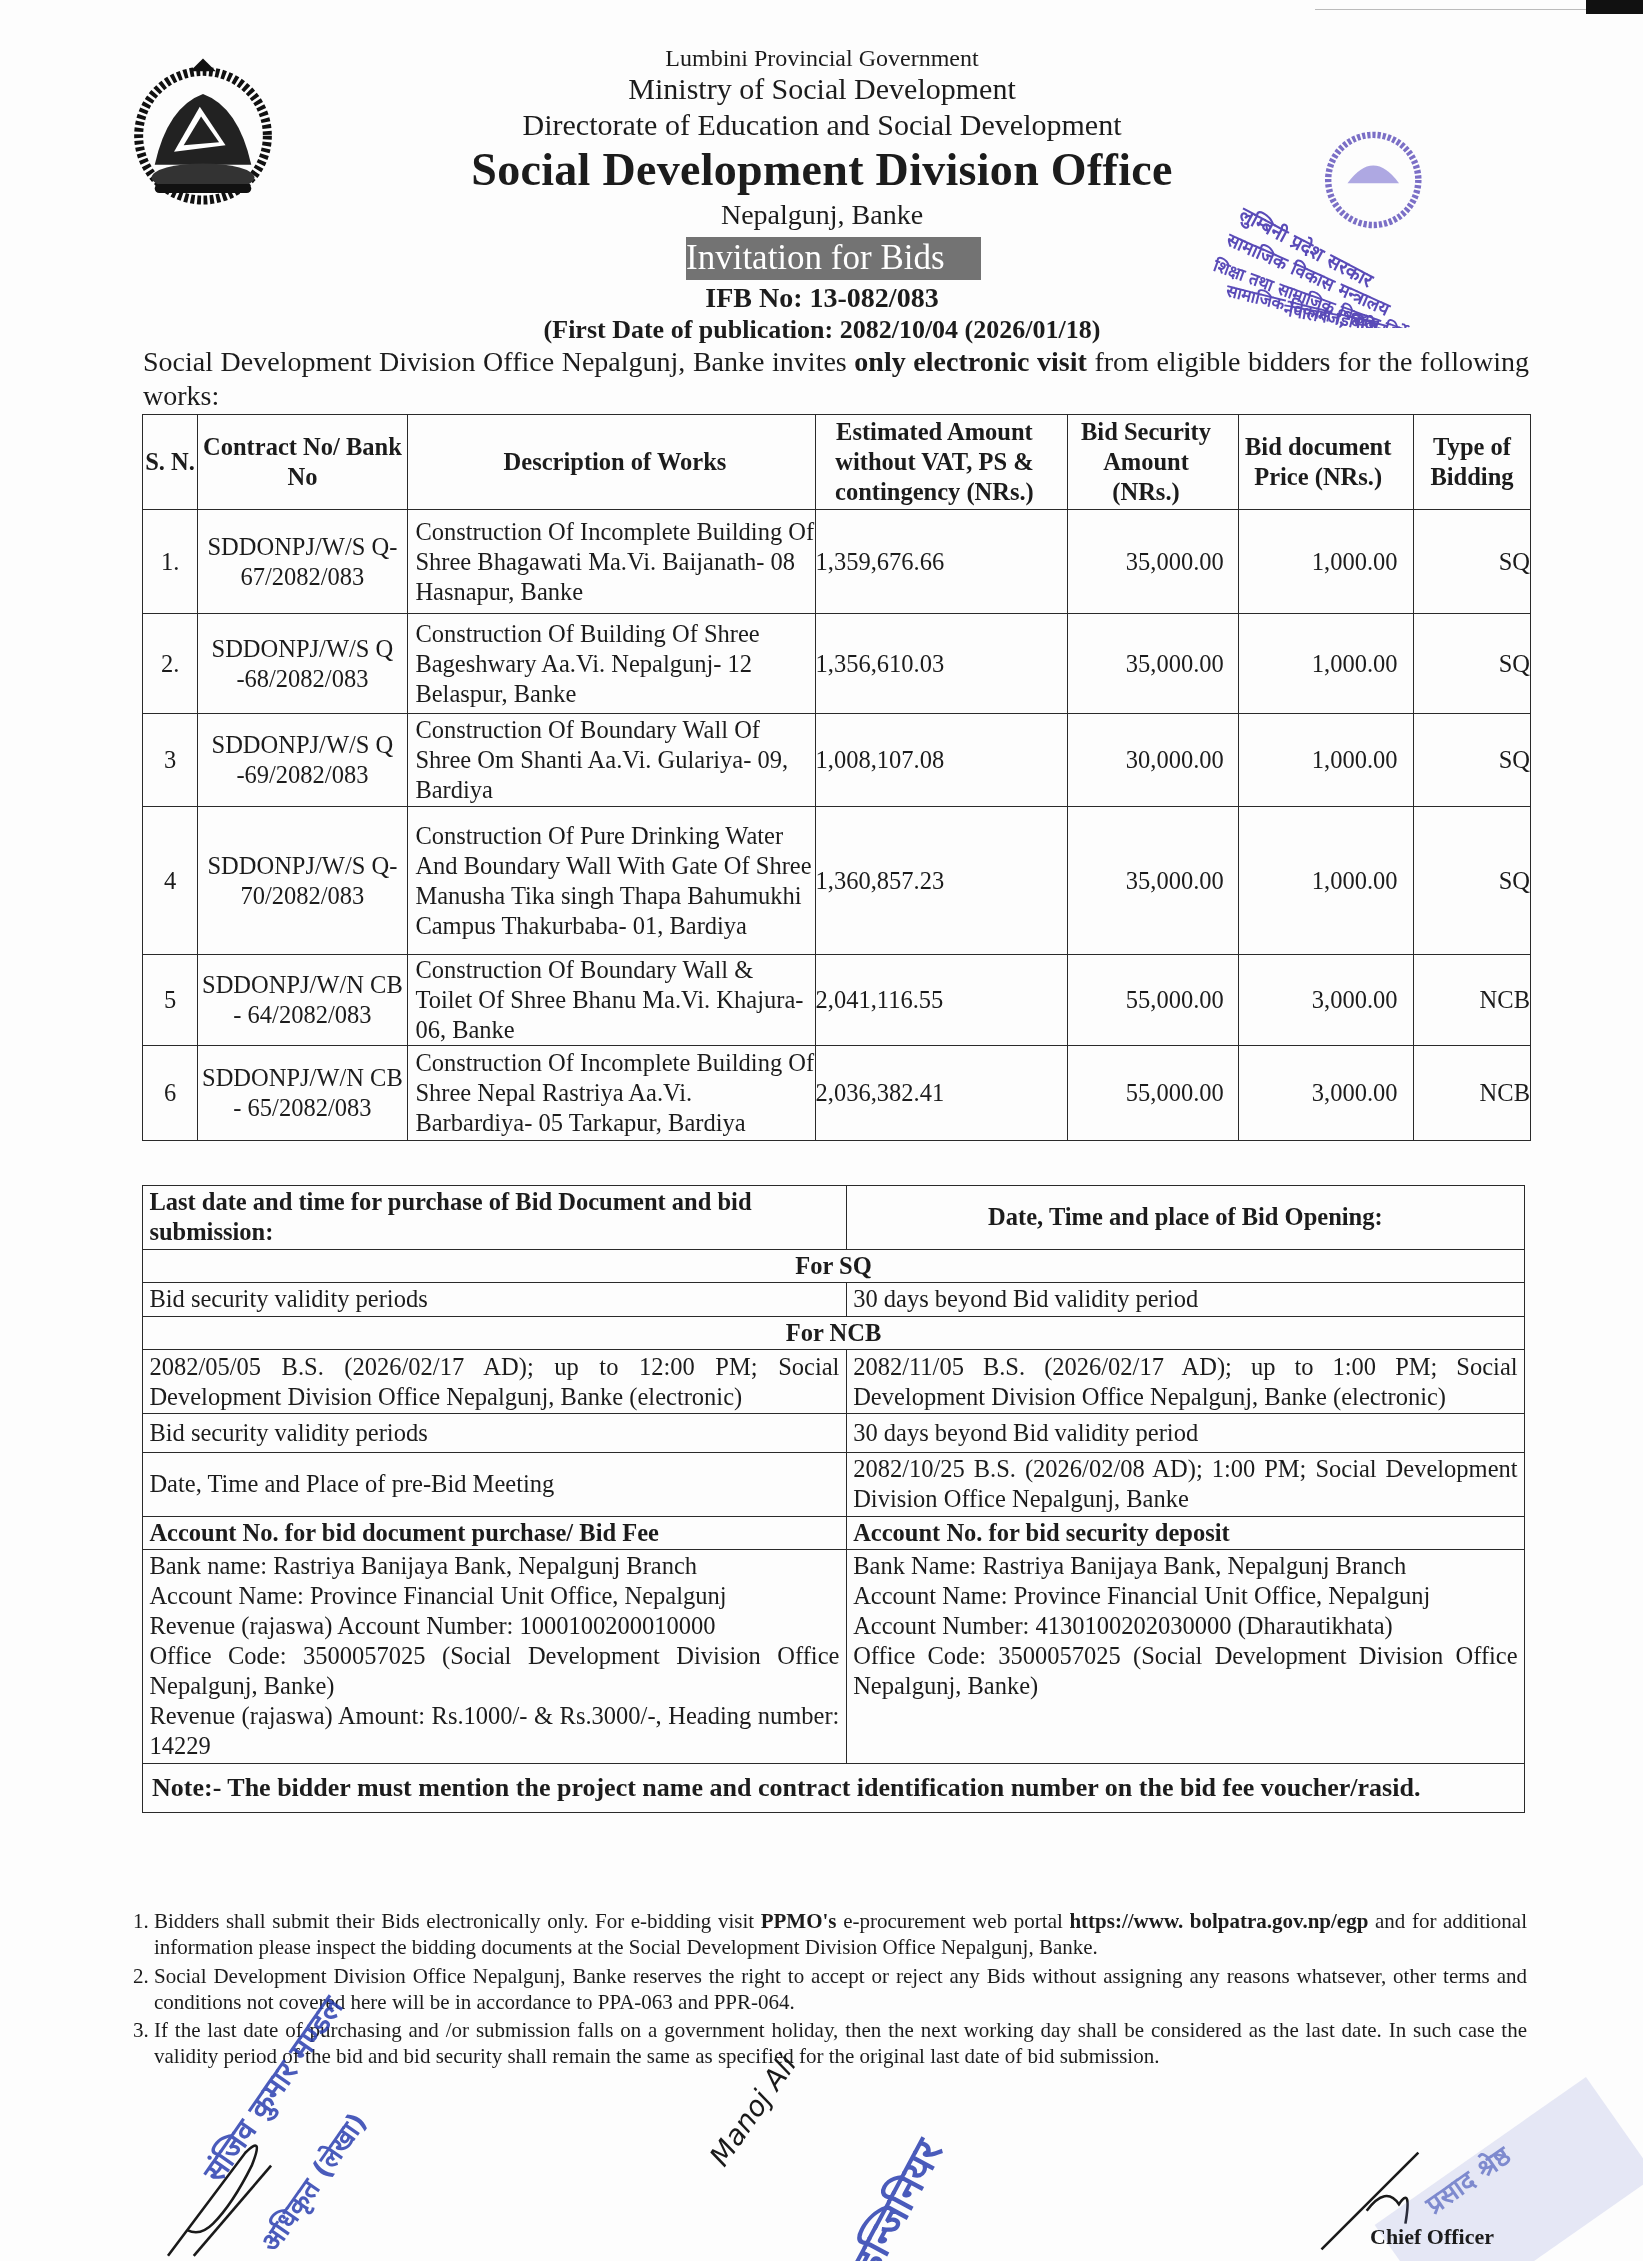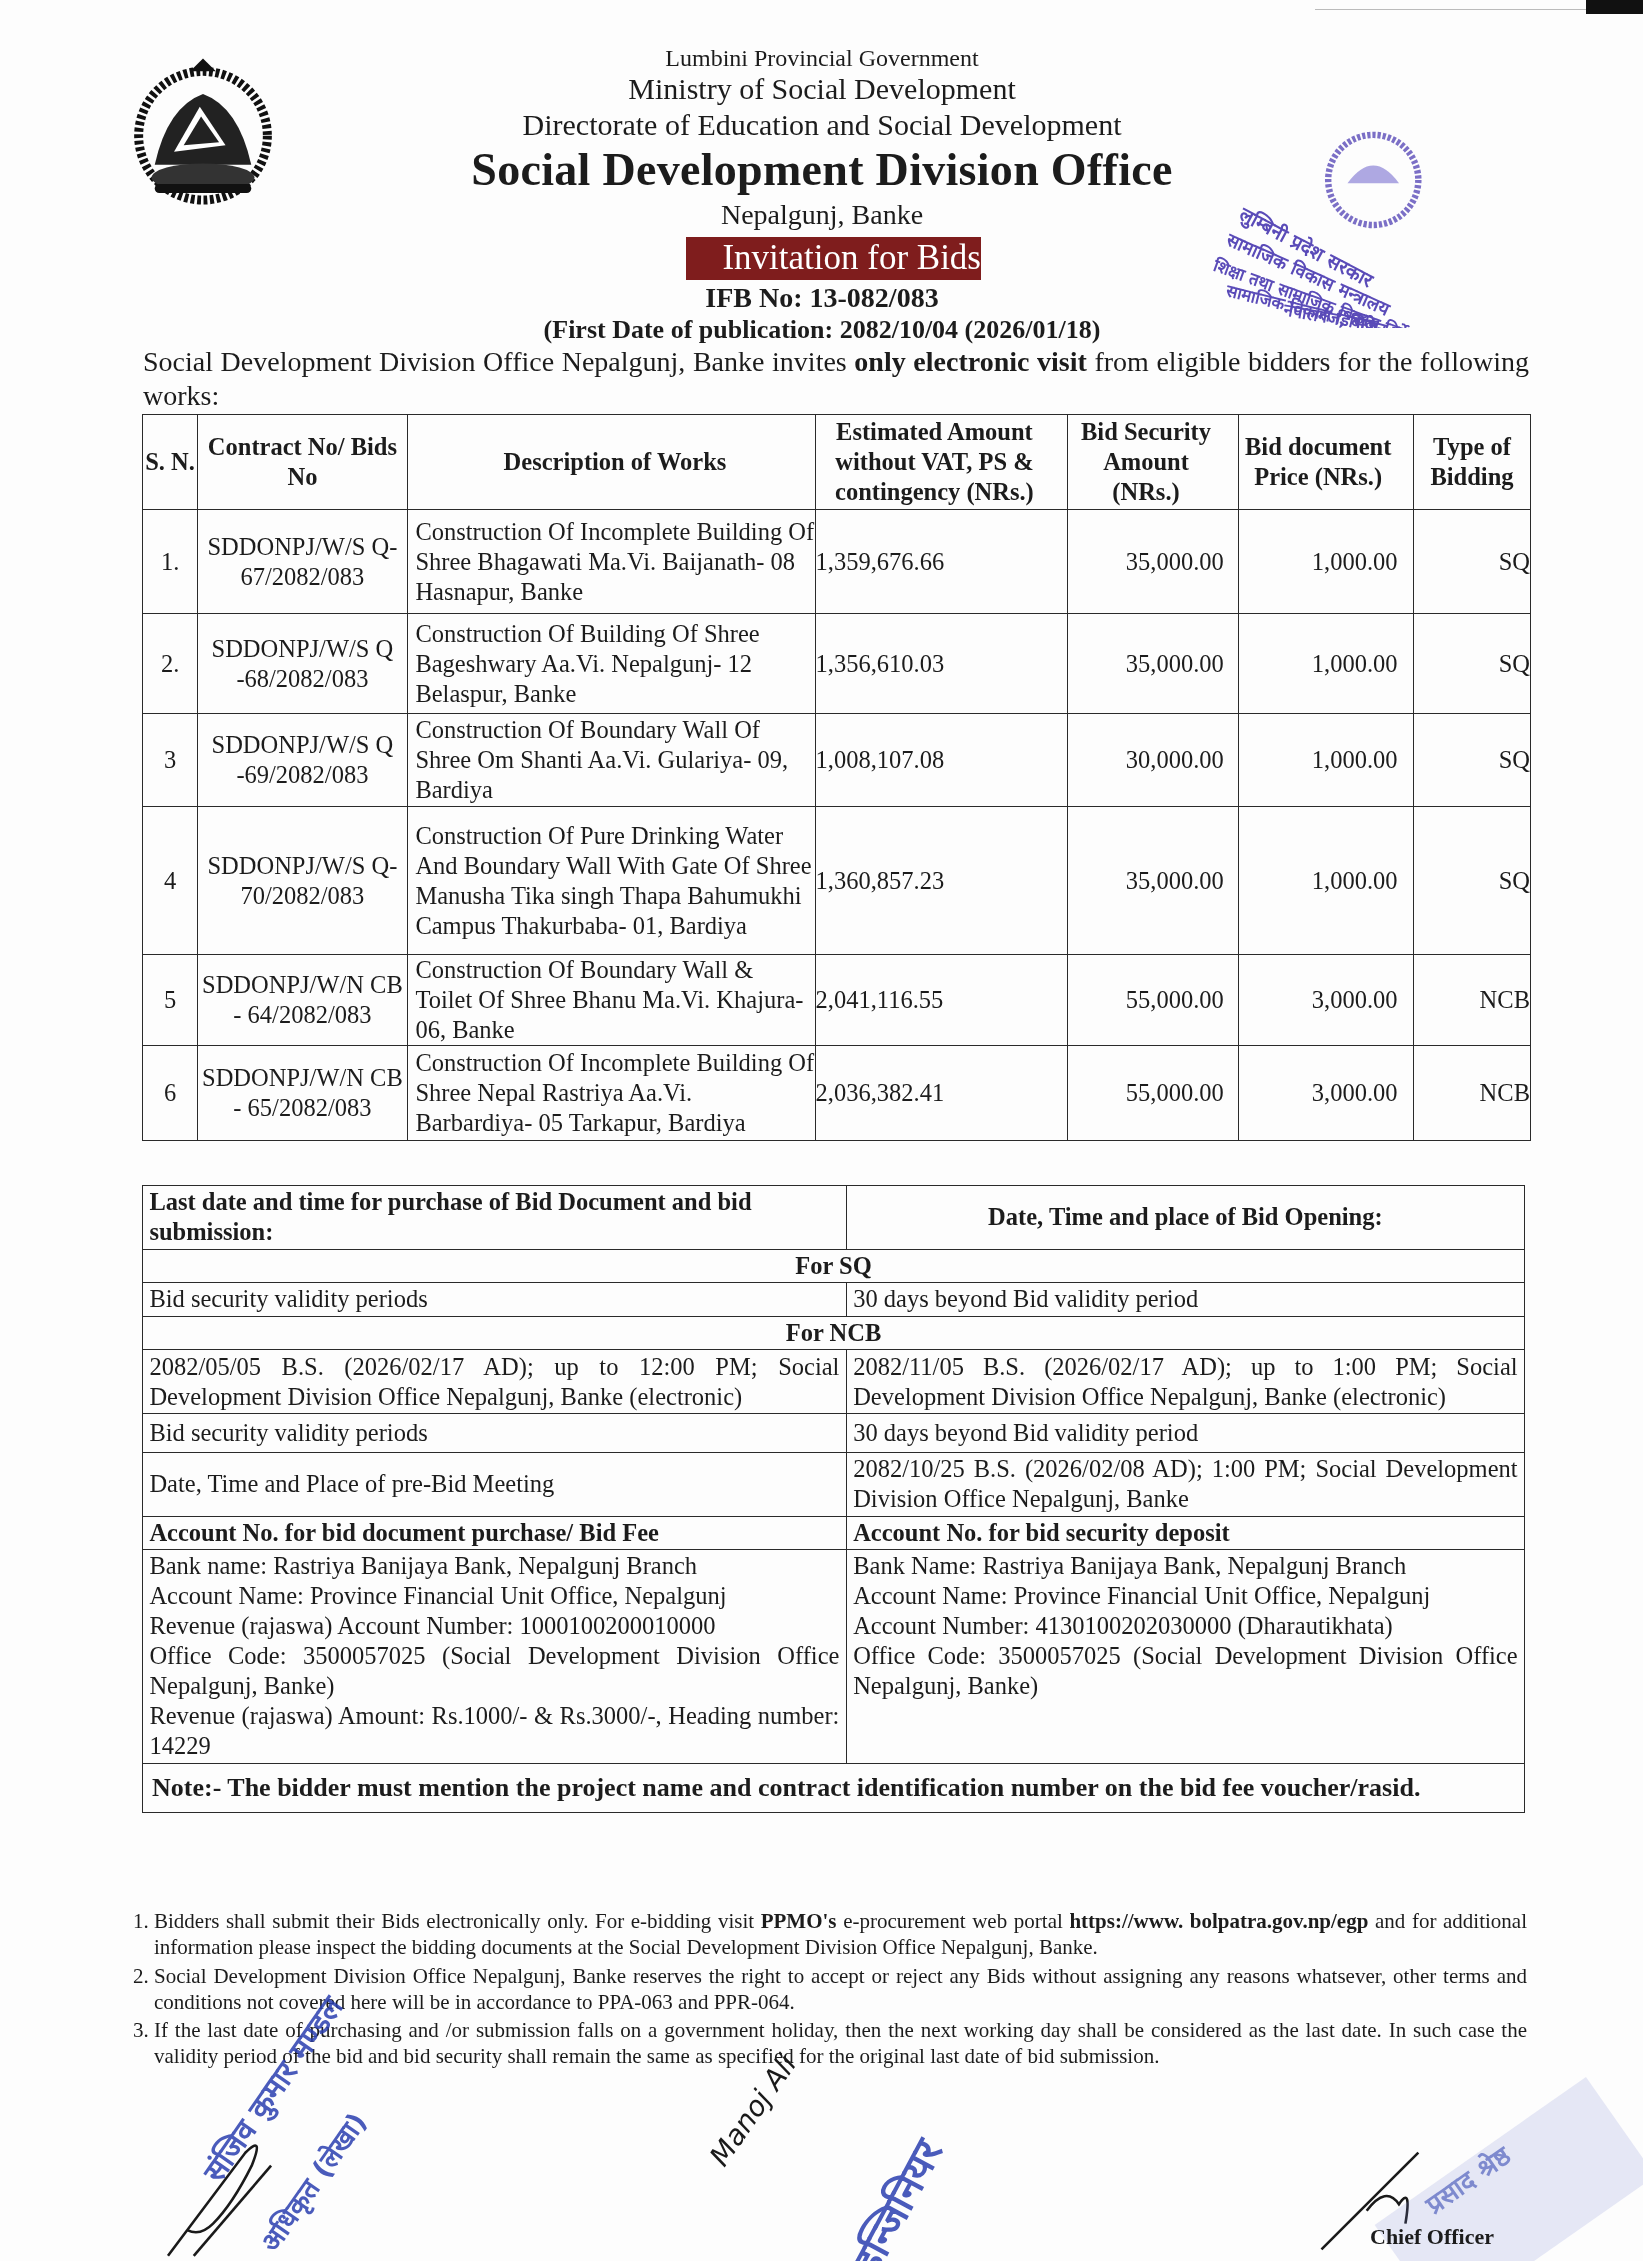--- a/index.html
+++ b/index.html
@@ -10,22 +10,22 @@
   .abs { position:absolute; }
   .topbar { left:1586px; top:0; width:58px; height:14px; background:#111; }
   .topline { left:1315px; top:9px; width:271px; height:1.3px; background:#bbb; }
   .emblem { left:129px; top:55px; width:148px; height:155px; }
   .hdr { left:0; width:1644px; text-align:center; }
   .h1 { top:45px; font-size:24px; }
   .h2 { top:72px; font-size:30px; }
   .h3 { top:108px; font-size:30px; }
   .h4 { top:143px; font-size:46px; font-weight:bold; letter-spacing:0.3px; }
   .h5 { top:199px; font-size:28px; }
-  .ifb-box { left:686px; top:237px; width:295px; height:43px; background:#7f1d1d; color:#fff;
-             font-size:35px; text-align:right; line-height:41px; }
+  .ifb-box { left:686px; top:237px; width:295px; height:43px; background:#737373; color:#fff;
+             font-size:35px; text-align:left; line-height:41px; }
   .h6 { top:282px; font-size:28px; font-weight:bold; }
   .h7 { top:315px; font-size:26px; font-weight:bold; }
   .stamp { left:1212px; top:122px; width:271px; height:206px; }
   .intro { left:143px; top:345px; width:1386px; font-size:28px; line-height:34px; text-align:justify; }
   .intro b { font-weight:bold; }
 
   table { border-collapse:collapse; position:absolute; }
   td, th { border:1.6px solid #2a2a2a; padding:0; }
   .works { left:142px; top:414px; width:1389px; font-size:24.5px; }
   .works th { font-weight:bold; text-align:center; line-height:30px; height:94px; }
@@ -91,21 +91,21 @@
 </svg>
 
 <div class="abs intro">
   <span>Social Development Division Office Nepalgunj, Banke invites </span><b>only electronic visit</b><span> from eligible bidders for the following works:</span>
 </div>
 
 <table class="works">
   <thead>
     <tr>
       <th class="c-sn">S. N.</th>
-      <th class="c-ct">Contract No/ Bids No</th>
+      <th class="c-ct">Contract No/ Bank No</th>
       <th class="c-desc" style="text-align:center">Description of Works</th>
       <th class="c-amt" style="text-align:center;padding-right:0">Estimated Amount without VAT, PS &amp; contingency (NRs.)</th>
       <th class="c-sec" style="text-align:center;padding-right:0">Bid Security Amount (NRs.)</th>
       <th class="c-doc" style="text-align:center;padding-right:0">Bid document Price (NRs.)</th>
       <th class="c-type">Type of Bidding</th>
     </tr>
   </thead>
   <tbody>
     <tr style="height:104px">
       <td class="c-sn">1.</td>

